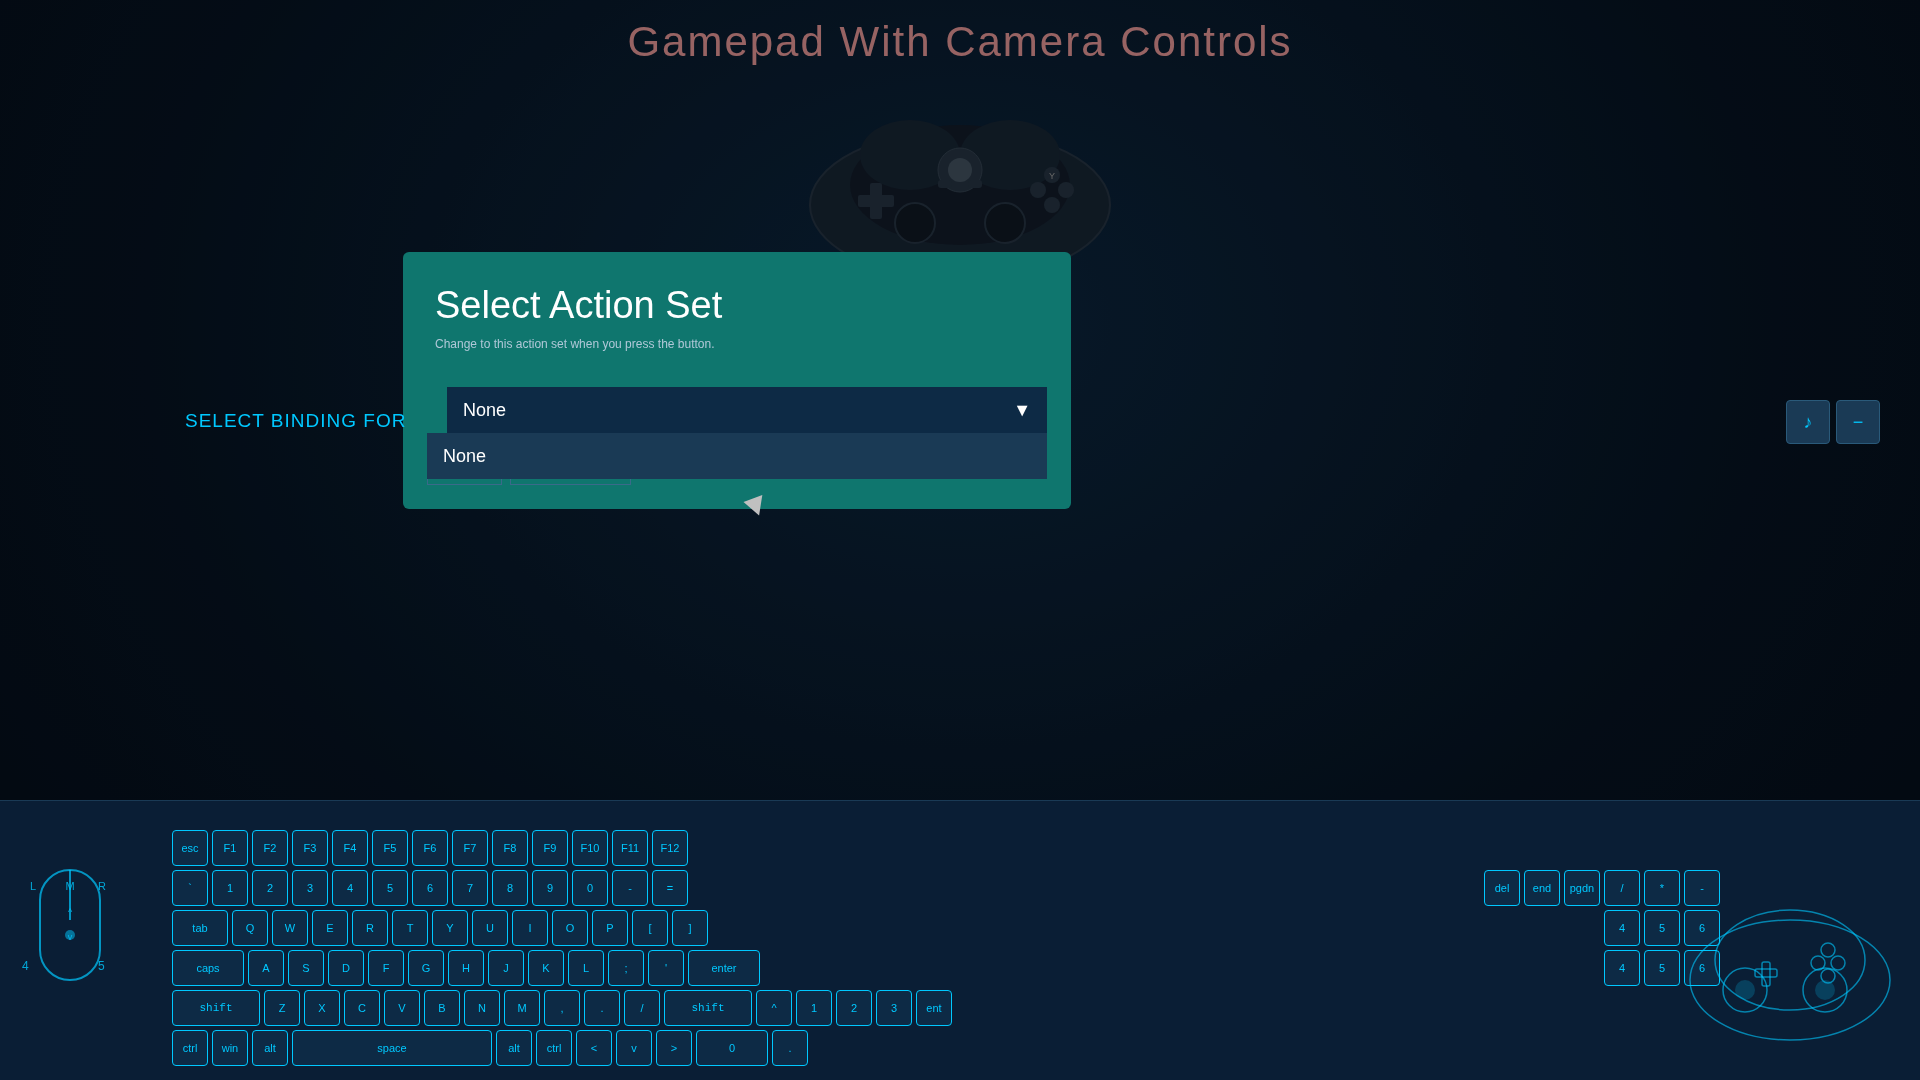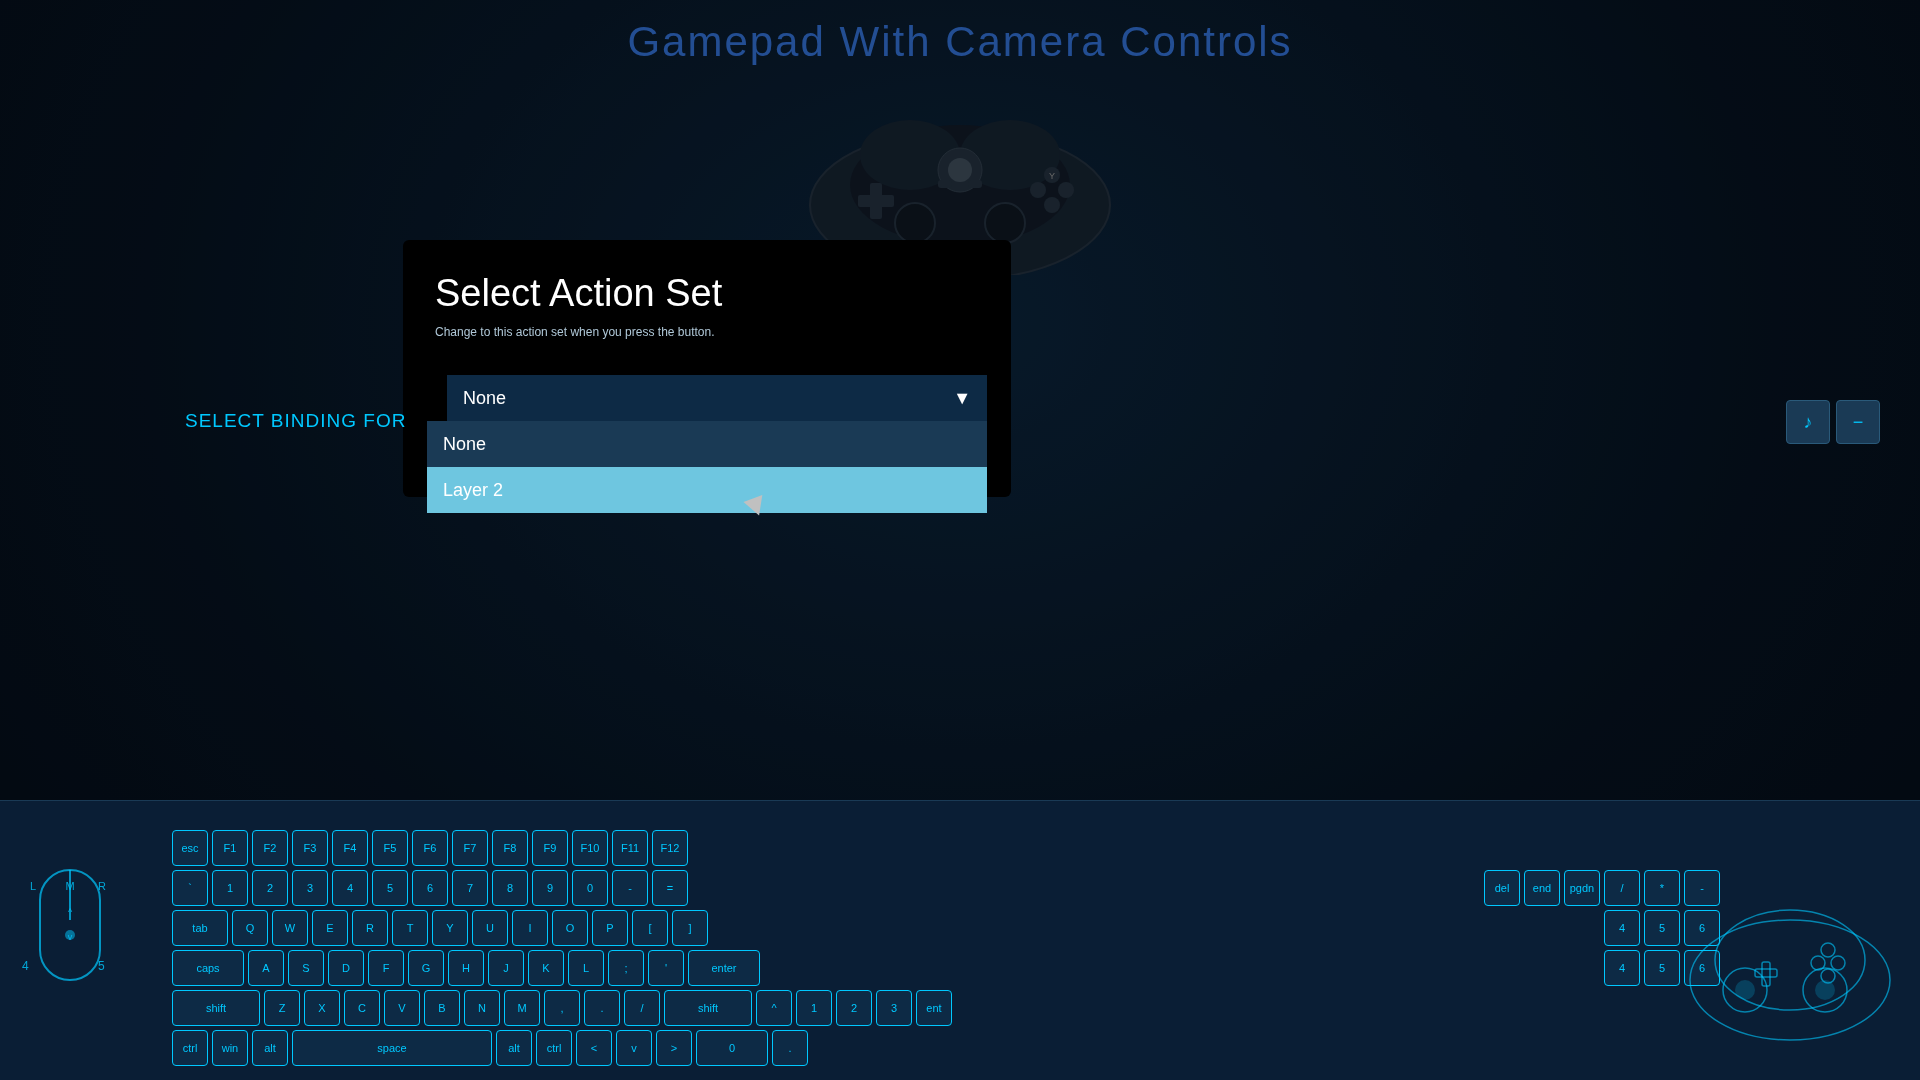--- a/index.html
+++ b/index.html
@@ -22,21 +22,21 @@
     
     .title-area {
       position: absolute;
       top: 18px;
       left: 0; right: 0;
       text-align: center;
     }
     .main-title {
       font-size: 42px;
       font-weight: 300;
-      color: #3b82f6;
+      color: #fca5a5;
       letter-spacing: 2px;
     }
     .sub-title {
       font-size: 16px;
       color: #00c8ff;
       opacity: 0.75;
       margin-top: 2px;
     }
 
     
@@ -124,21 +124,21 @@
       font-size: 11px;
       display: flex;
       align-items: center;
       justify-content: center;
       cursor: pointer;
       padding: 0 4px;
     }
     .key.wide { min-width: 56px; }
     .key.wider { min-width: 72px; }
     .key.widest { min-width: 200px; }
-    .key.xwide { min-width: 88px; }
+    .key.xwide { min-width: 88px; font-family: Liberation Mono, monospace; }
 
     
     .mouse-graphic {
       position: absolute;
       left: 20px;
       bottom: 80px;
       width: 100px;
       height: 160px;
     }
 
@@ -154,24 +154,24 @@
     
     .modal-overlay {
       position: absolute;
       inset: 0;
       background: rgba(0,0,0,0.4);
     }
 
     
     .modal {
       position: absolute;
-      top: 240px;
+      top: 252px;
       left: 403px;
-      width: 608px;
-      background: #000000;
+      width: 668px;
+      background: #0f766e;
       border-radius: 6px;
       overflow: visible;
     }
 
     .modal-header {
       padding: 32px 32px 16px;
     }
 
     .modal-title {
       font-size: 38px;
@@ -318,23 +318,20 @@
   </div>
 
   <div class="dropdown-container">
     <div class="dropdown-selected">
       <span>None</span>
       <span class="dropdown-arrow">▼</span>
     </div>
     <div class="dropdown-options">
       <div class="dropdown-option">
         <span>None</span>
-      </div>
-      <div class="dropdown-option highlighted">
-        <span>Layer 2</span>
       </div>
     </div>
   </div>
 
   <div class="modal-buttons">
     <button class="modal-btn">OK</button>
     <button class="modal-btn">CANCEL</button>
   </div>
 </div>
 

